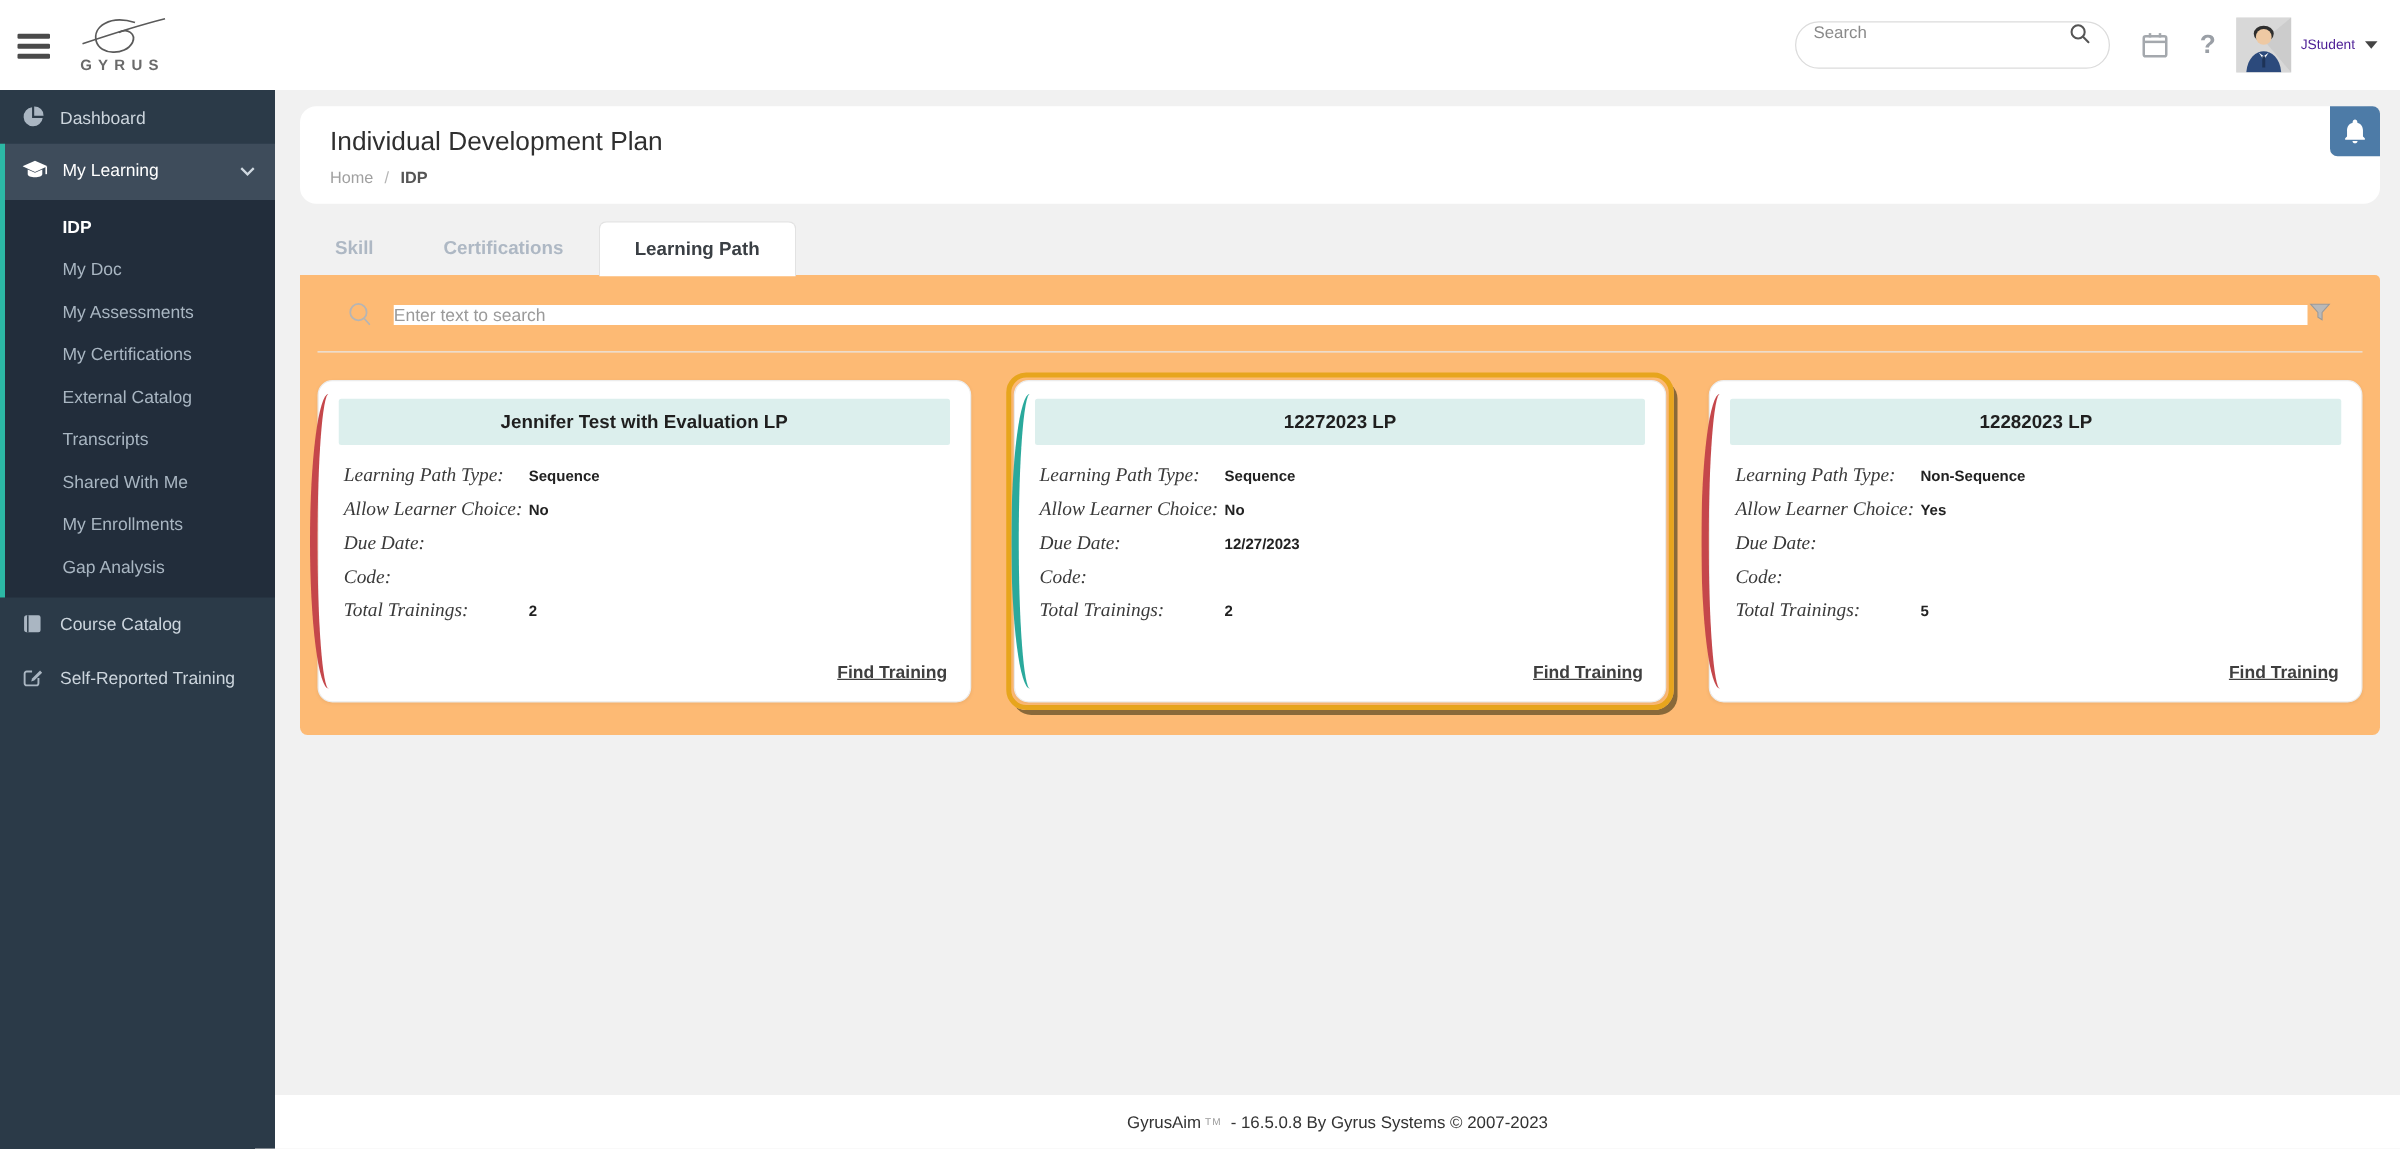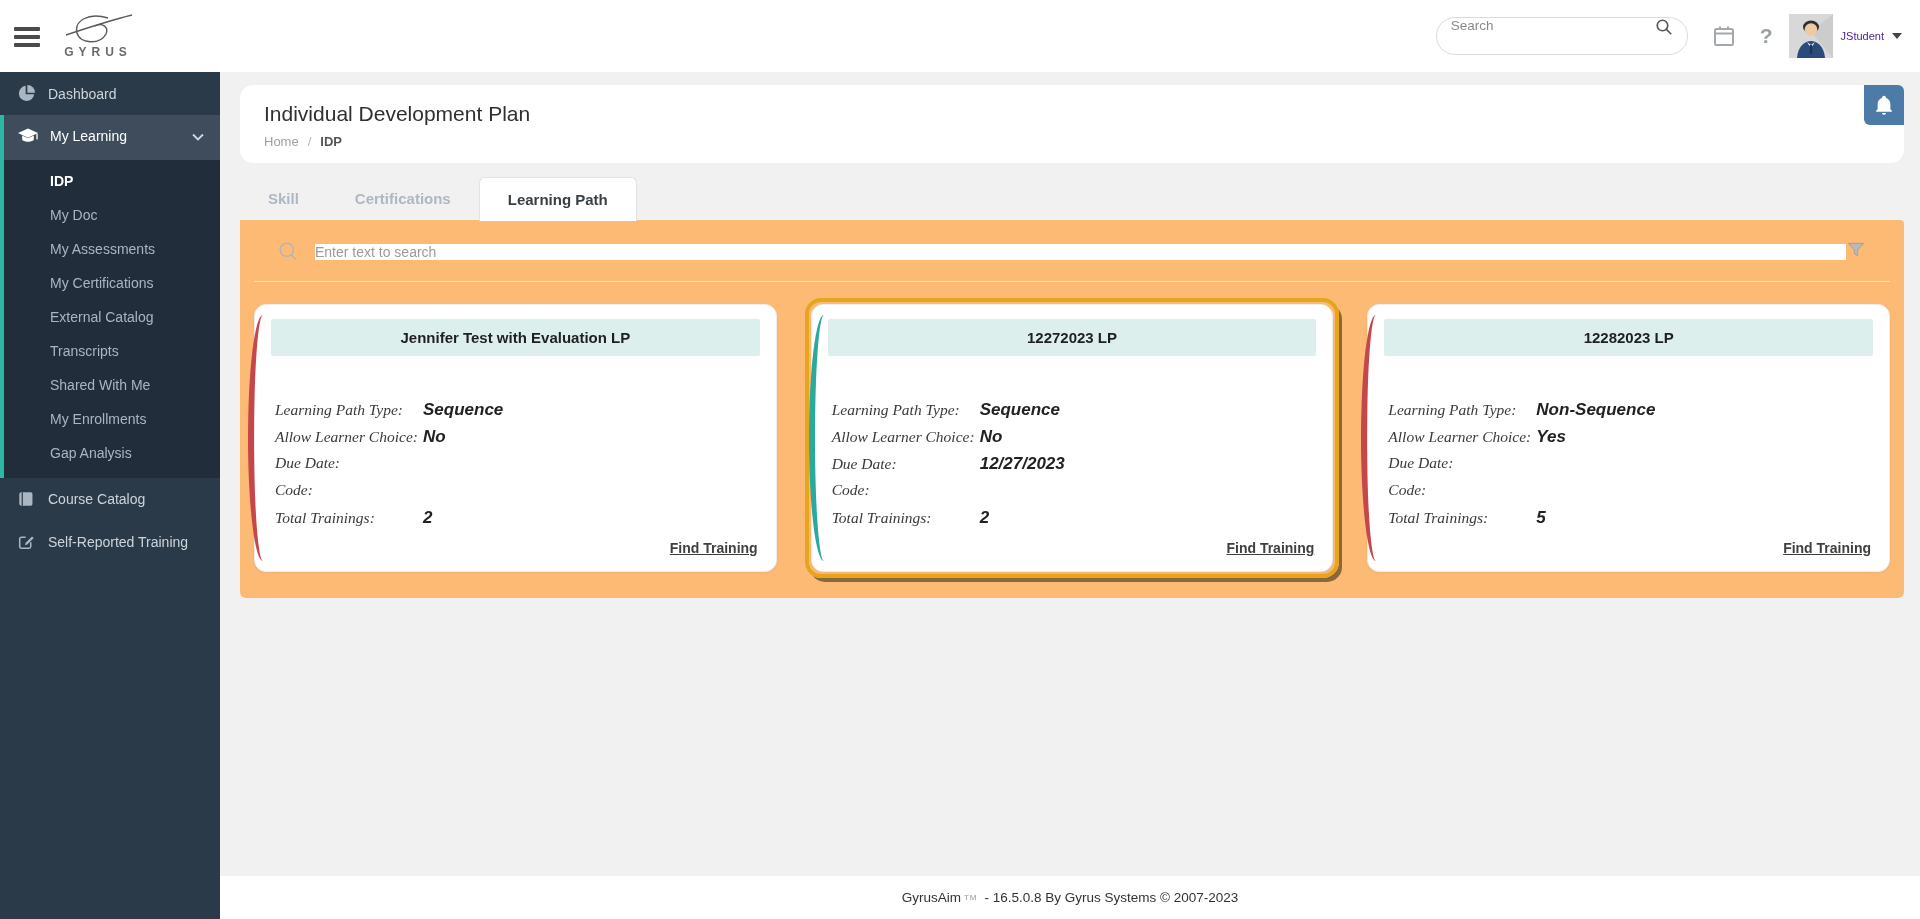--- a/index.html
+++ b/index.html
@@ -96,27 +96,27 @@
   .card.accent-teal { --accent:#2aa99c; }
   .highlight-ring {
     flex:1; display:flex; border:4px solid #e7a51d; border-radius:16px;
     padding:2px; margin:-6px; box-shadow:4px 5px 0 -1px rgba(42,38,10,0.55);
   }
   .highlight-ring .card::before { left:-3px; }
   .card-title {
     background:#dcefed; text-align:center; font-weight:bold; font-size:15px;
     color:#1f1f1f; padding:10px 8px; border-radius:2px;
   }
-  .card-fields { margin-top:44px; }
+  .card-fields { margin-top:16px; }
   .field-row { display:flex; align-items:baseline; min-height:27px; padding-left:4px; }
   .field-label {
     flex:0 0 148px; font-family:"Liberation Serif", serif; font-style:italic;
     font-size:15.5px; color:#3a3a3a;
   }
-  .field-value { font-size:17px; font-weight:bold; color:#222;font-style:italic; }
+  .field-value { font-size:12px; font-weight:bold; color:#222; }
   .card-link-row { margin-top:auto; text-align:right; padding:4px 2px 2px; }
   .find-link { font-size:14px; font-weight:bold; color:#3f3f3f; text-decoration:underline; cursor:pointer; }
 
   
   .footer {
     position:absolute; bottom:0; left:220px; right:0; height:43px;
     background:#fff; display:flex; align-items:center; justify-content:center;
     font-size:13.5px; color:#333; z-index:25;
   }
   .footer sup { font-size:8px; color:#999; margin:0 3px; letter-spacing:1px; }

